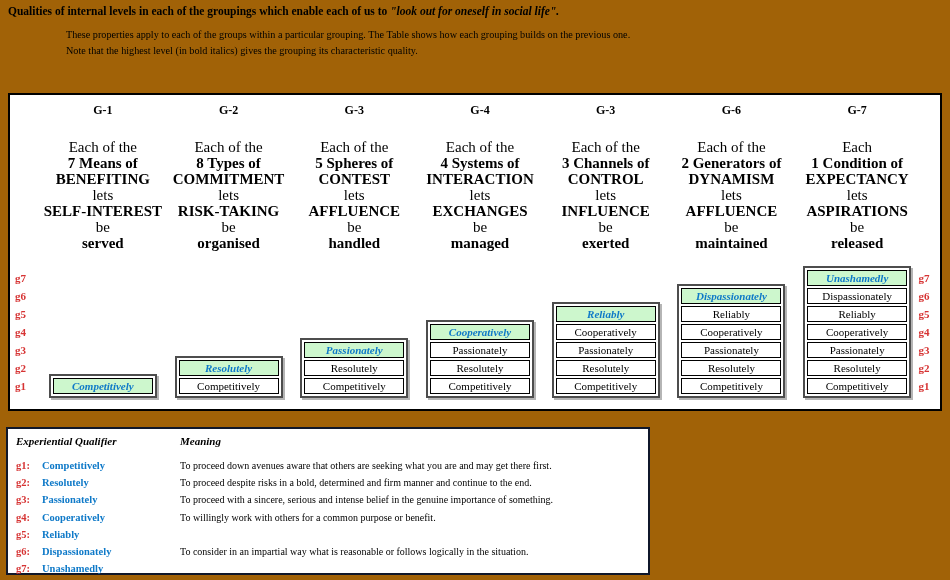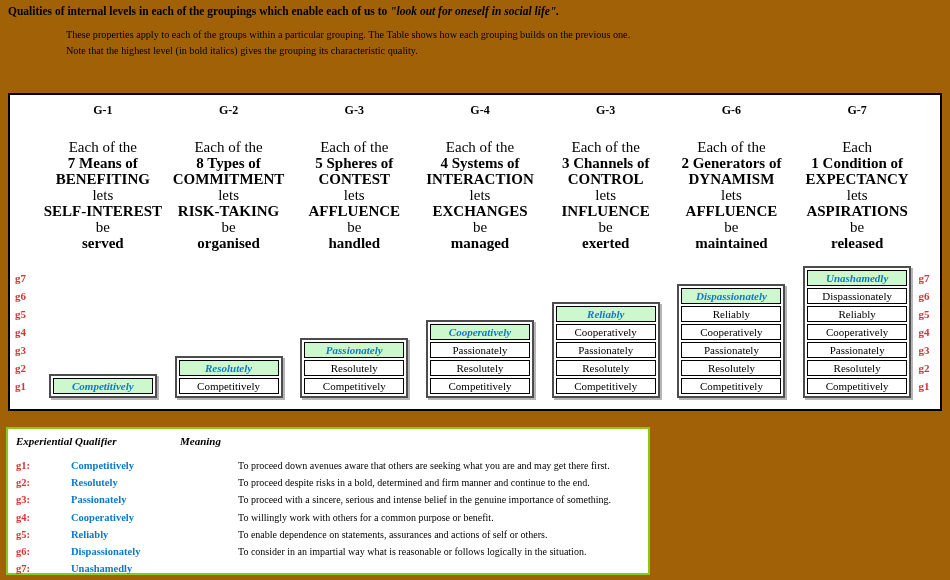--- a/index.html
+++ b/index.html
@@ -28,25 +28,25 @@
   .cell{height:16px;line-height:14px;border:1px solid #000;margin-bottom:2px;text-align:center;
         font-size:11px;background:#fff;box-sizing:border-box;white-space:nowrap;overflow:hidden;}
   .cell:last-child{margin-bottom:0;}
   .topcell{background:var(--green);color:var(--blue);font-weight:bold;font-style:italic;}
 
   .gutter{position:absolute;bottom:14px;font-size:11px;font-weight:bold;color:var(--red);line-height:18px;}
   .gutter-left{left:5px;text-align:left;}
   .gutter-right{right:5px;width:22px;text-align:center;}
 
   .legend{position:absolute;left:6px;top:427px;width:644px;height:148px;
-          border:2px solid #84cc16;box-sizing:border-box;background:#fff;}
+          border:2px solid #0f172a;box-sizing:border-box;background:#fff;}
   .legend-head{position:absolute;top:6px;left:0;right:0;padding:0 8px;display:grid;
                grid-template-columns:164px 1fr;font-size:11px;font-weight:bold;font-style:italic;}
   .legend-rows{position:absolute;top:28px;left:0;right:0;padding:0 8px;}
-  .lrow{display:grid;grid-template-columns:26px 138px 1fr;line-height:17.2px;align-items:baseline;gap:29px;}
+  .lrow{display:grid;grid-template-columns:26px 138px 1fr;line-height:17.2px;align-items:baseline;}
   .lg{color:var(--red);font-weight:bold;font-size:10.5px;}
   .lq{color:var(--blue);font-weight:bold;font-size:10.5px;}
   .lm{font-size:10px;white-space:nowrap;}
 </style>
 </head>
 <body>
 
 <div class="page">
 
   <div class="title">
@@ -217,21 +217,20 @@
           <span class="lm">To proceed with a sincere, serious and intense belief in the genuine importance of something.</span>
         </div>
         <div class="lrow">
           <span class="lg">g4:</span>
           <span class="lq">Cooperatively</span>
           <span class="lm">To willingly work with others for a common purpose or benefit.</span>
         </div>
         <div class="lrow">
           <span class="lg">g5:</span>
           <span class="lq">Reliably</span>
-          <span class="lm">To enable dependence on statements, assurances and actions of self or others.</span>
         </div>
         <div class="lrow">
           <span class="lg">g6:</span>
           <span class="lq">Dispassionately</span>
           <span class="lm">To consider in an impartial way what is reasonable or follows logically in the situation.</span>
         </div>
         <div class="lrow">
           <span class="lg">g7:</span>
           <span class="lq">Unashamedly</span>
         </div>

